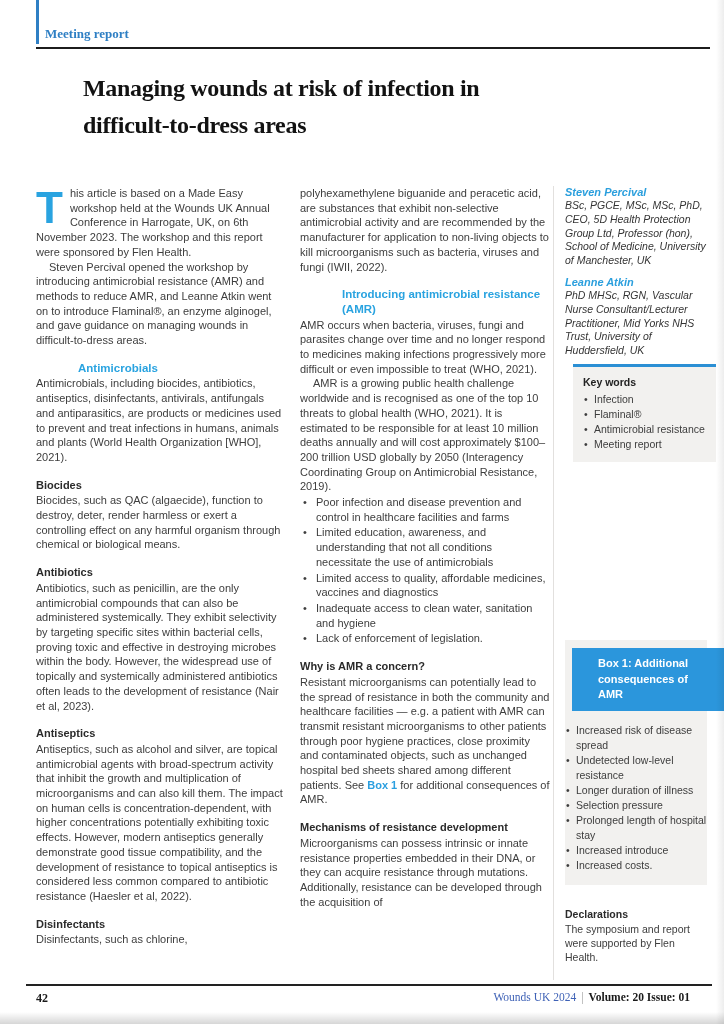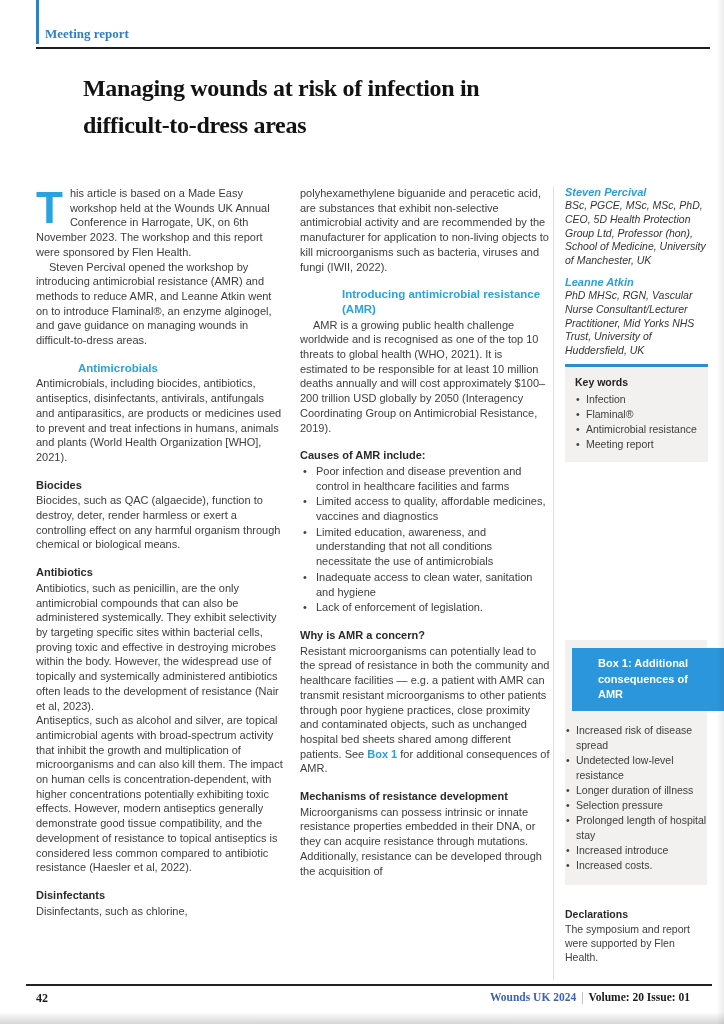--- a/index.html
+++ b/index.html
@@ -35,21 +35,21 @@
   }
   ul.blist { list-style: none; margin: 0; padding: 0; }
   ul.blist li { position: relative; padding-left: 16px; margin-top: 1px; }
   ul.blist li::before { content: "\2022"; position: absolute; left: 3px; }
   .boxref { color: #2b9fe0; font-weight: bold; cursor: pointer; }
   
   .col-sep { position: absolute; left: 553px; top: 186px; width: 1px; height: 794px; background: #e2e0de; }
   #sidebar { position: absolute; left: 565px; top: 186px; width: 141px; height: 800px; }
   .author-name { font-size: 11px; font-weight: bold; font-style: italic; color: #2b9fdd; margin: 0 0 1px; }
   .author-cred { font-size: 10.5px; font-style: italic; color: #343434; line-height: 13.8px; margin: 0 0 8px; }
-  .kw { position: absolute; left: 0; top: 178px; width: 143px; }
+  .kw { position: absolute; left: 8px; top: 178px; width: 143px; }
   .kw-rule { height: 3px; background: #2b8fd4; }
   .kw-box { background: #f2f1ef; padding: 9px 8px 10px 10px; }
   .kw-title { font-size: 10.5px; font-weight: bold; color: #222; margin: 0 0 4px; }
   ul.slist { list-style: none; margin: 0; padding: 0; }
   ul.slist li { position: relative; padding-left: 11px; font-size: 10.5px; line-height: 15px; color: #3d3d3d; }
   ul.slist li::before { content: "\2022"; position: absolute; left: 1px; }
   .box1 { position: absolute; left: 0; top: 454px; width: 142px; background: #f2f1ef; padding-bottom: 12px; }
   .box1-head {
     background: #2b96dc; color: #ffffff; font-weight: bold;
     font-size: 11px; line-height: 15.5px;
@@ -63,21 +63,21 @@
   
   .foot-rule { position: absolute; left: 26px; top: 984px; width: 686px; height: 2px; background: #222; }
   .page-num {
     position: absolute; left: 36px; top: 991px;
     font-family: "Liberation Serif", serif; font-weight: bold; font-size: 12px; color: #1a1a1a;
   }
   .foot-right {
     position: absolute; right: 34px; top: 991px;
     font-family: "Liberation Serif", serif; font-size: 11.5px;
   }
-  .foot-journal { color: #3f62b6; font-weight: bold; }
+  .foot-journal { color: #3f62b6; font-weight: normal; }
   .foot-div { color: #9a9a9a; padding: 0 5px; }
   .foot-issue { color: #1a1a1a; font-weight: bold; }
   
   .edge-bottom { position: absolute; left: 0; right: 0; bottom: 0; height: 12px;
     background: linear-gradient(to bottom, rgba(0,0,0,0), rgba(0,0,0,0.16)); }
   .edge-right { position: absolute; top: 0; bottom: 0; right: 0; width: 8px;
     background: linear-gradient(to right, rgba(0,0,0,0), rgba(0,0,0,0.07)); }
 </style>
 </head>
 <body>
@@ -101,37 +101,38 @@
 
     <div class="acc-head">Antimicrobials</div>
     <p>Antimicrobials, including biocides, antibiotics, antiseptics, disinfectants, antivirals, antifungals and antiparasitics, are products or medicines used to prevent and treat infections in humans, animals and plants (World Health Organization [WHO], 2021).</p>
 
     <div class="sub-head">Biocides</div>
     <p>Biocides, such as QAC (algaecide), function to destroy, deter, render harmless or exert a controlling effect on any harmful organism through chemical or biological means.</p>
 
     <div class="sub-head">Antibiotics</div>
     <p>Antibiotics, such as penicillin, are the only antimicrobial compounds that can also be administered systemically. They exhibit selectivity by targeting specific sites within bacterial cells, proving toxic and effective in destroying microbes within the body. However, the widespread use of topically and systemically administered antibiotics often leads to the development of resistance (Nair et al, 2023).</p>
 
+    <div class="sub-head">Antiseptics</div>
     <p>Antiseptics, such as alcohol and silver, are topical antimicrobial agents with broad-spectrum activity that inhibit the growth and multiplication of microorganisms and can also kill them. The impact on human cells is concentration-dependent, with higher concentrations potentially exhibiting toxic effects. However, modern antiseptics generally demonstrate good tissue compatibility, and the development of resistance to topical antiseptics is considered less common compared to antibiotic resistance (Haesler et al, 2022).</p>
 
     <div class="sub-head">Disinfectants</div>
     <p>Disinfectants, such as chlorine,</p>
   </div>
 
   <div id="col2" class="col">
     <p>polyhexamethylene biguanide and peracetic acid, are substances that exhibit non-selective antimicrobial activity and are recommended by the manufacturer for application to non-living objects to kill microorganisms such as bacteria, viruses and fungi (IWII, 2022).</p>
 
     <div class="acc-head">Introducing antimicrobial resistance (AMR)</div>
+    <p>AMR occurs when bacteria, viruses, fungi and parasites change over time and no longer respond to medicines making infections progressively more difficult or even impossible to treat (WHO, 2021).</p>
     <p class="indent">AMR is a growing public health challenge worldwide and is recognised as one of the top 10 threats to global health (WHO, 2021). It is estimated to be responsible for at least 10 million deaths annually and will cost approximately $100–200 trillion USD globally by 2050 (Interagency Coordinating Group on Antimicrobial Resistance, 2019).</p>
 
-    <div class="sub-head">Causes of AMR include:</div>
     <ul class="blist">
       <li>Poor infection and disease prevention and control in healthcare facilities and farms</li>
+      <li>Limited education, awareness, and understanding that not all conditions necessitate the use of antimicrobials</li>
       <li>Limited access to quality, affordable medicines, vaccines and diagnostics</li>
-      <li>Limited education, awareness, and understanding that not all conditions necessitate the use of antimicrobials</li>
       <li>Inadequate access to clean water, sanitation and hygiene</li>
       <li>Lack of enforcement of legislation.</li>
     </ul>
 
     <div class="sub-head">Why is AMR a concern?</div>
     <p>
       <span>Resistant microorganisms can potentially lead to the spread of resistance in both the community and healthcare facilities — e.g. a patient with AMR can transmit resistant microorganisms to other patients through poor hygiene practices, close proximity and contaminated objects, such as unchanged hospital bed sheets shared among different patients. See </span><span class="boxref">Box 1</span><span> for additional consequences of AMR.</span>
     </p>
 
     <div class="sub-head">Mechanisms of resistance development</div>

